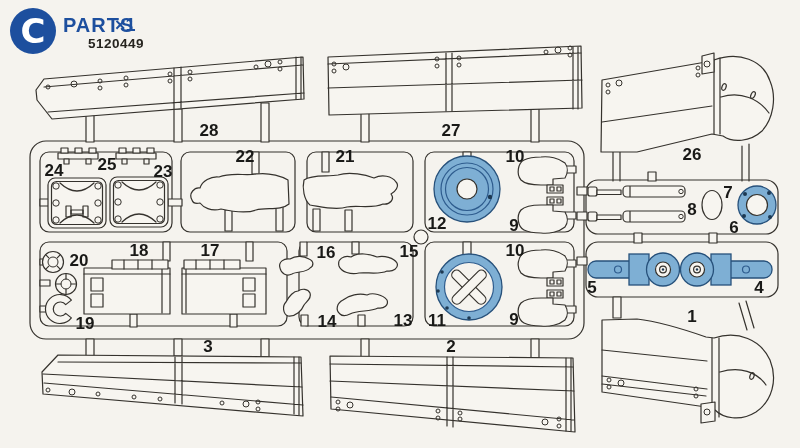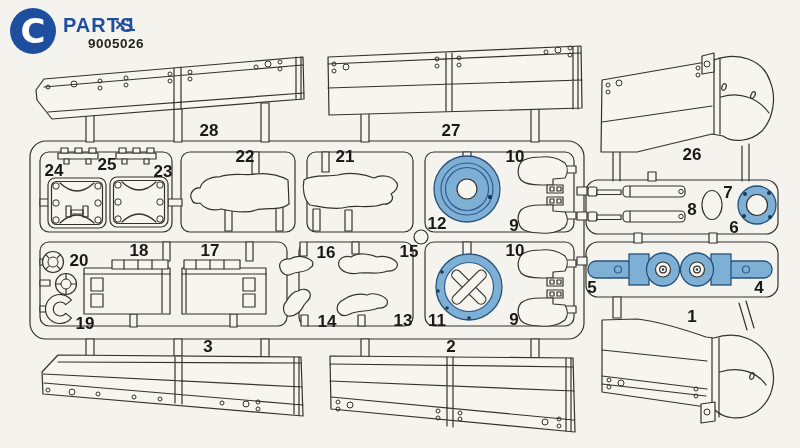--- a/index.html
+++ b/index.html
@@ -24,21 +24,21 @@
 </head>
 <body>
 
 <div class="stage">
 
   <div class="badge">
     <span>C</span>
   </div>
   <div class="parts-label">PARTS</div>
   <div class="qty">×1</div>
-  <div class="pn">9005026</div>
+  <div class="pn">5120449</div>
 
   <svg width="800" height="448" viewBox="0 0 800 448">
 
     <g>
       <rect class="ln" x="30" y="141" width="554" height="198" rx="16"></rect>
       <rect class="ln" x="40" y="152" width="132" height="80" rx="9"></rect>
       <rect class="ln" x="181" y="152" width="114" height="80" rx="9"></rect>
       <rect class="ln" x="307" y="152" width="106" height="80" rx="9"></rect>
       <rect class="ln" x="425" y="152" width="149" height="80" rx="9"></rect>
       <rect class="ln" x="40" y="242" width="247" height="84" rx="9"></rect>

